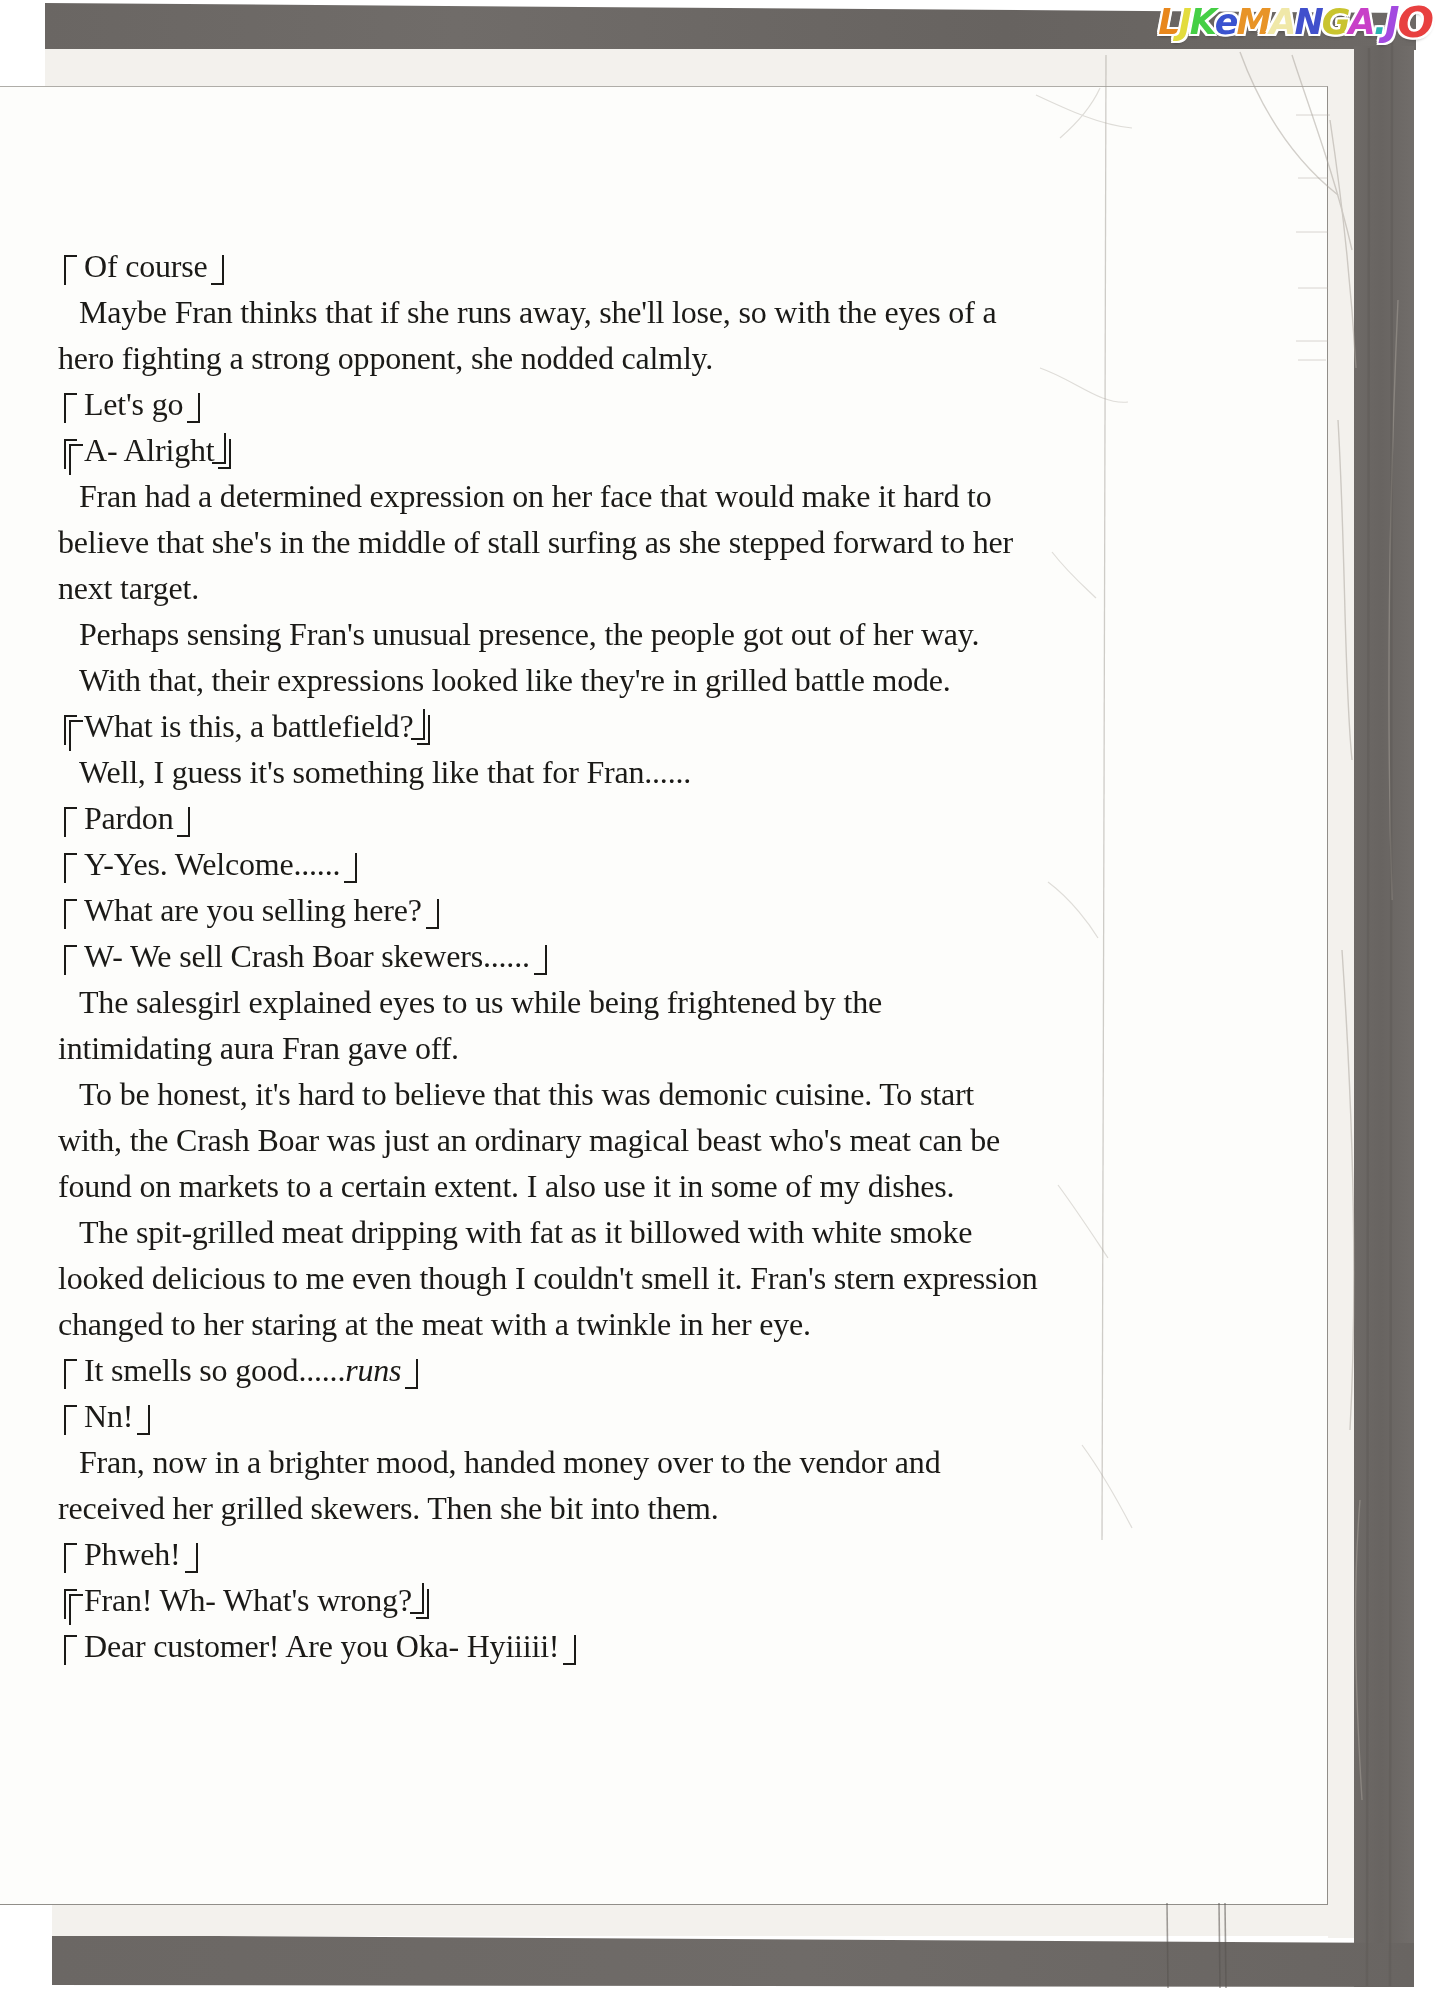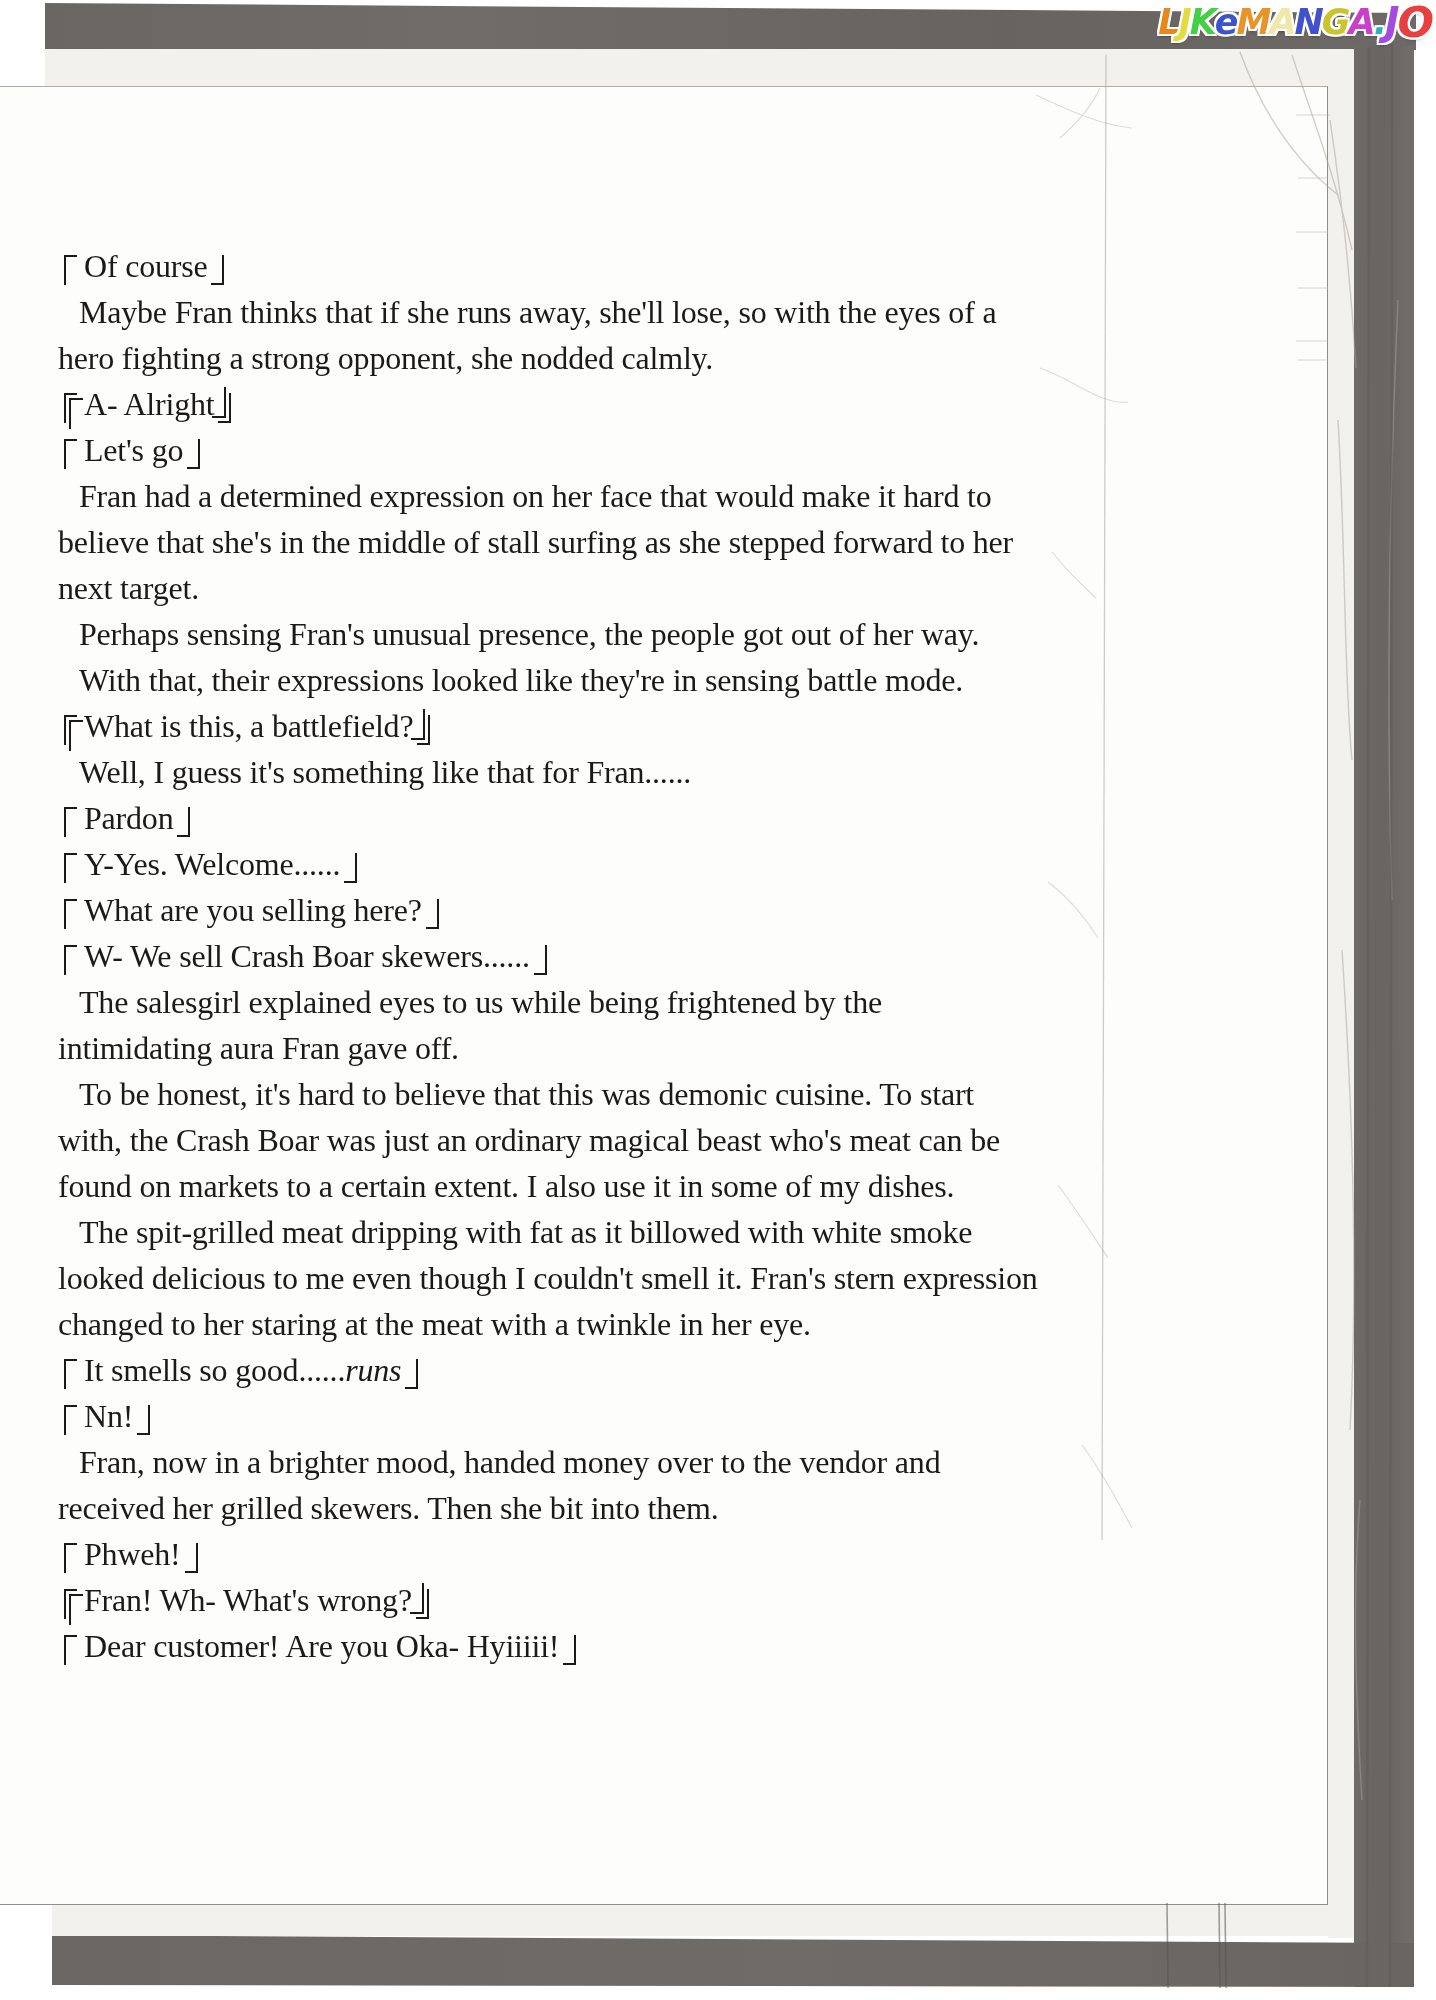--- a/index.html
+++ b/index.html
@@ -131,25 +131,25 @@
     </g>
     <g stroke="#5d5955" stroke-width="2.5" opacity="0.45">
       <line x1="1369" y1="48" x2="1367" y2="1986"></line>
       <line x1="1392" y1="40" x2="1390" y2="1986"></line>
     </g>
   </svg>
 
   <div id="page-text">
       <p class="dialogue"><span class="jb open"></span>Of course<span class="jb close"></span></p>
       <p>Maybe Fran thinks that if she runs away, she'll lose, so with the eyes of a hero fighting a strong opponent, she nodded calmly.</p>
+      <p class="dialogue"><span class="jb open"></span>Let's go<span class="jb close"></span></p>
       <p class="dialogue"><span class="jb dbl open"></span>A- Alright<span class="jb dbl close"></span></p>
-      <p class="dialogue"><span class="jb open"></span>Let's go<span class="jb close"></span></p>
       <p>Fran had a determined expression on her face that would make it hard to believe that she's in the middle of stall surfing as she stepped forward to her next target.</p>
       <p>Perhaps sensing Fran's unusual presence, the people got out of her way.</p>
-      <p>With that, their expressions looked like they're in sensing battle mode.</p>
+      <p>With that, their expressions looked like they're in grilled battle mode.</p>
       <p class="dialogue"><span class="jb dbl open"></span>What is this, a battlefield?<span class="jb dbl close"></span></p>
       <p>Well, I guess it's something like that for Fran......</p>
       <p class="dialogue"><span class="jb open"></span>Pardon<span class="jb close"></span></p>
       <p class="dialogue"><span class="jb open"></span>Y-Yes. Welcome......<span class="jb close"></span></p>
       <p class="dialogue"><span class="jb open"></span>What are you selling here?<span class="jb close"></span></p>
       <p class="dialogue"><span class="jb open"></span>W- We sell Crash Boar skewers......<span class="jb close"></span></p>
       <p>The salesgirl explained eyes to us while being frightened by the intimidating aura Fran gave off.</p>
       <p>To be honest, it's hard to believe that this was demonic cuisine. To start with, the Crash Boar was just an ordinary magical beast who's meat can be found on markets to a certain extent. I also use it in some of my dishes.</p>
       <p>The spit-grilled meat dripping with fat as it billowed with white smoke looked delicious to me even though I couldn't smell it. Fran's stern expression changed to her staring at the meat with a twinkle in her eye.</p>
       <p class="dialogue"><span class="jb open"></span>It smells so good......<i>runs</i><span class="jb close"></span></p>

